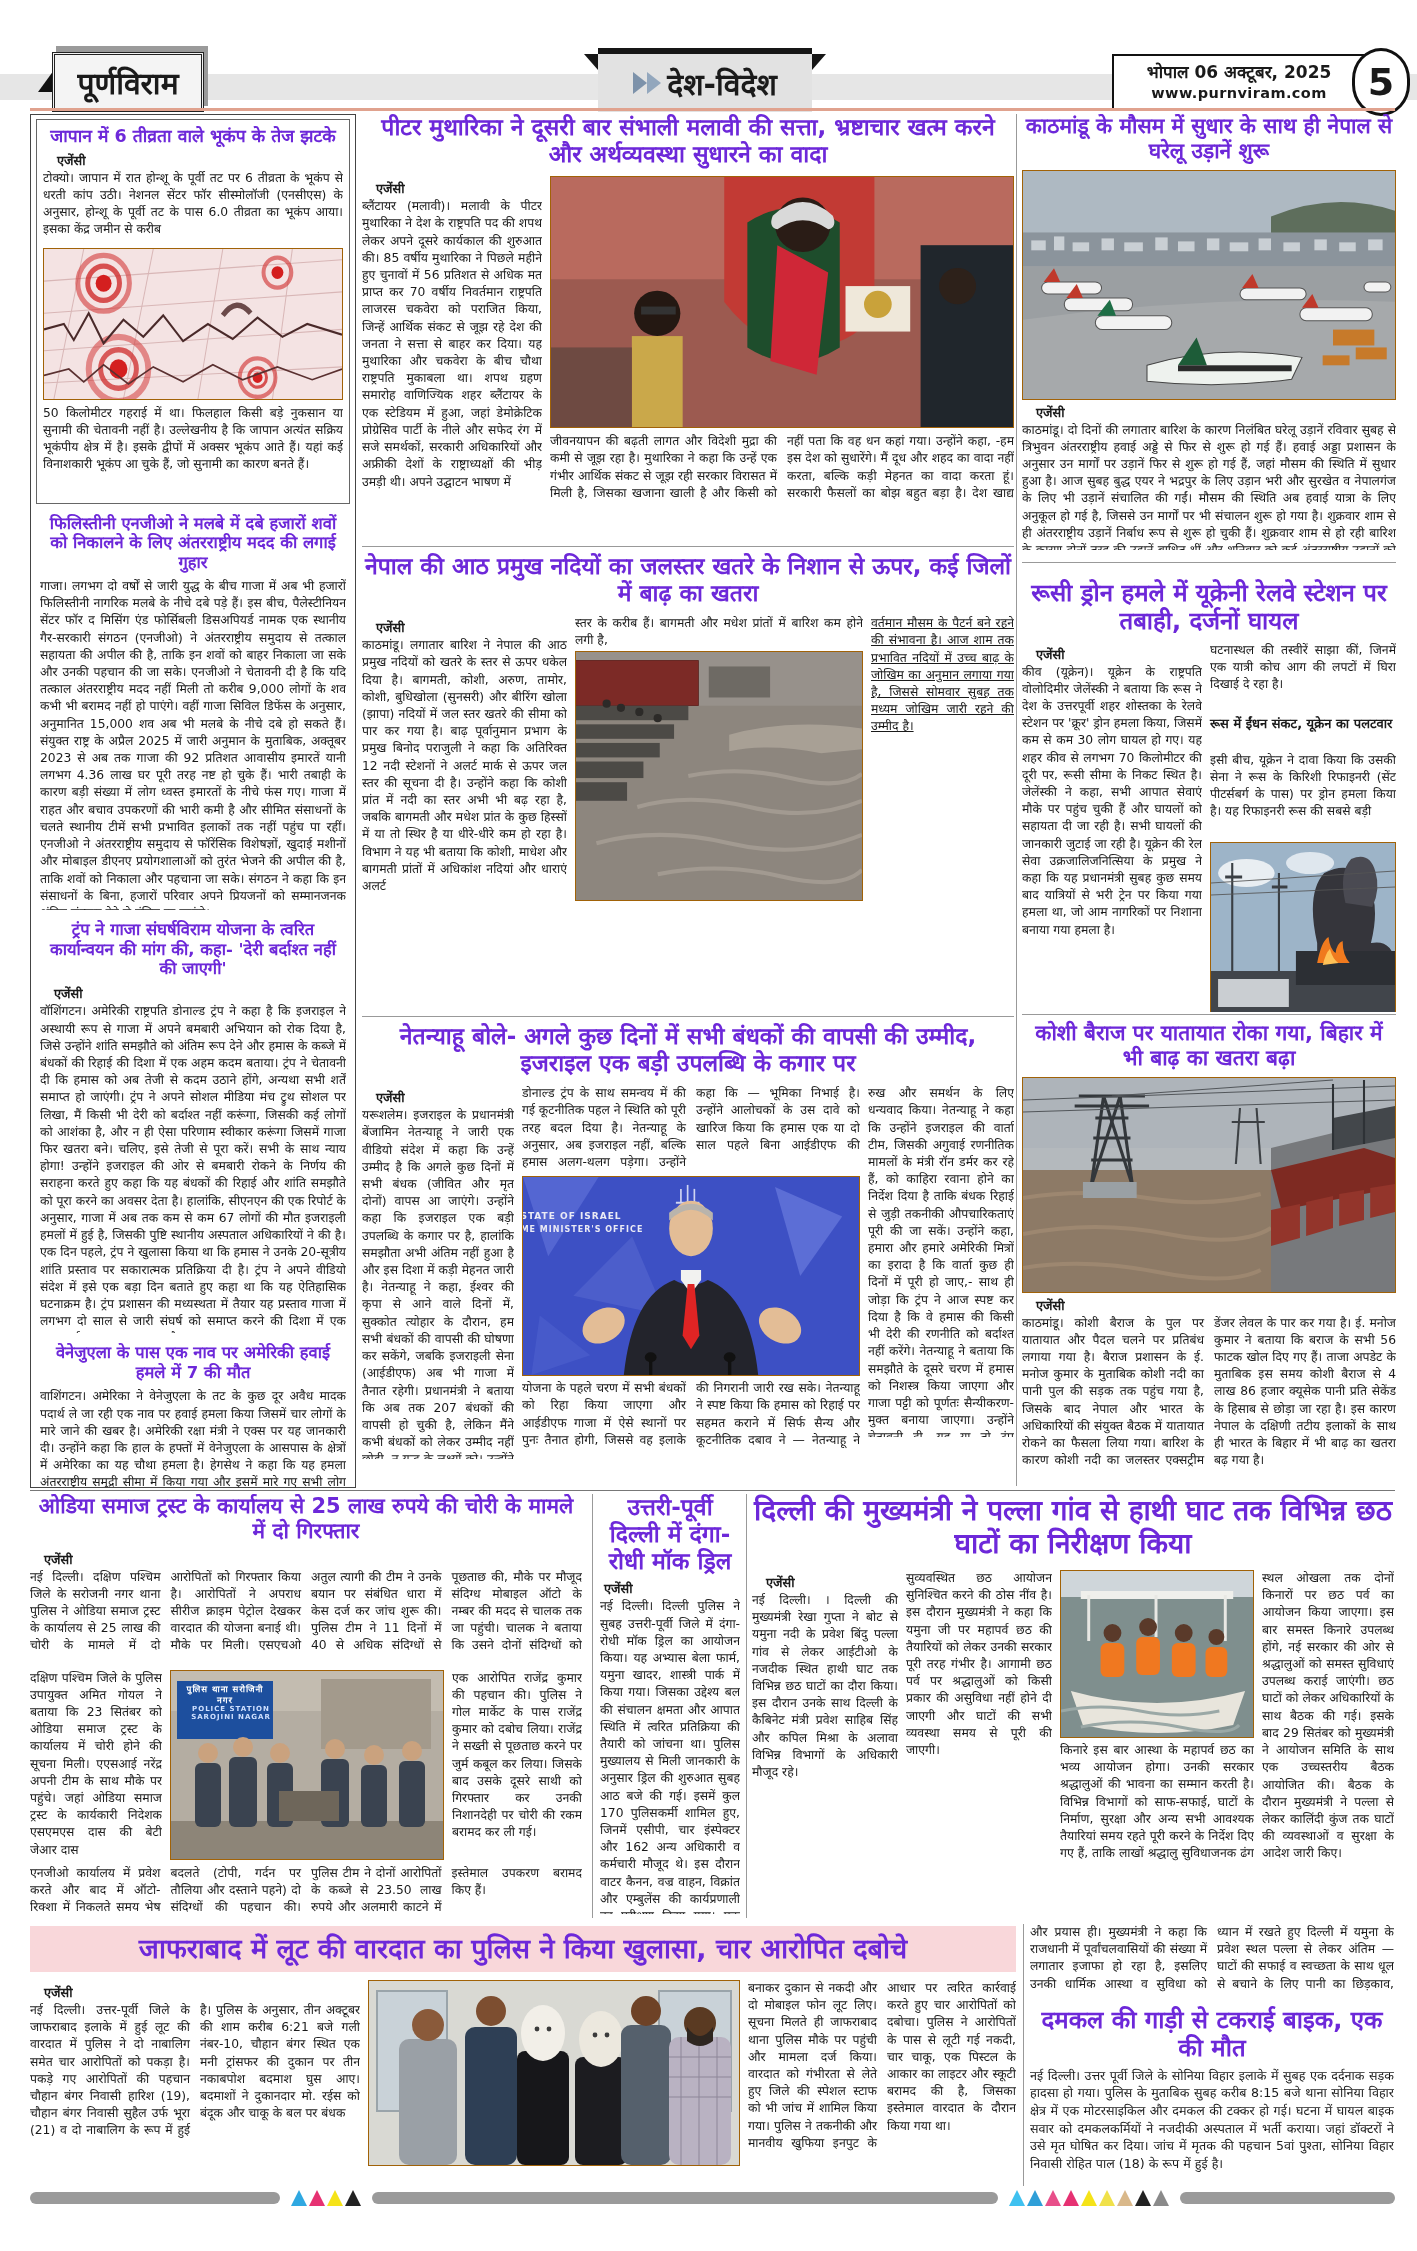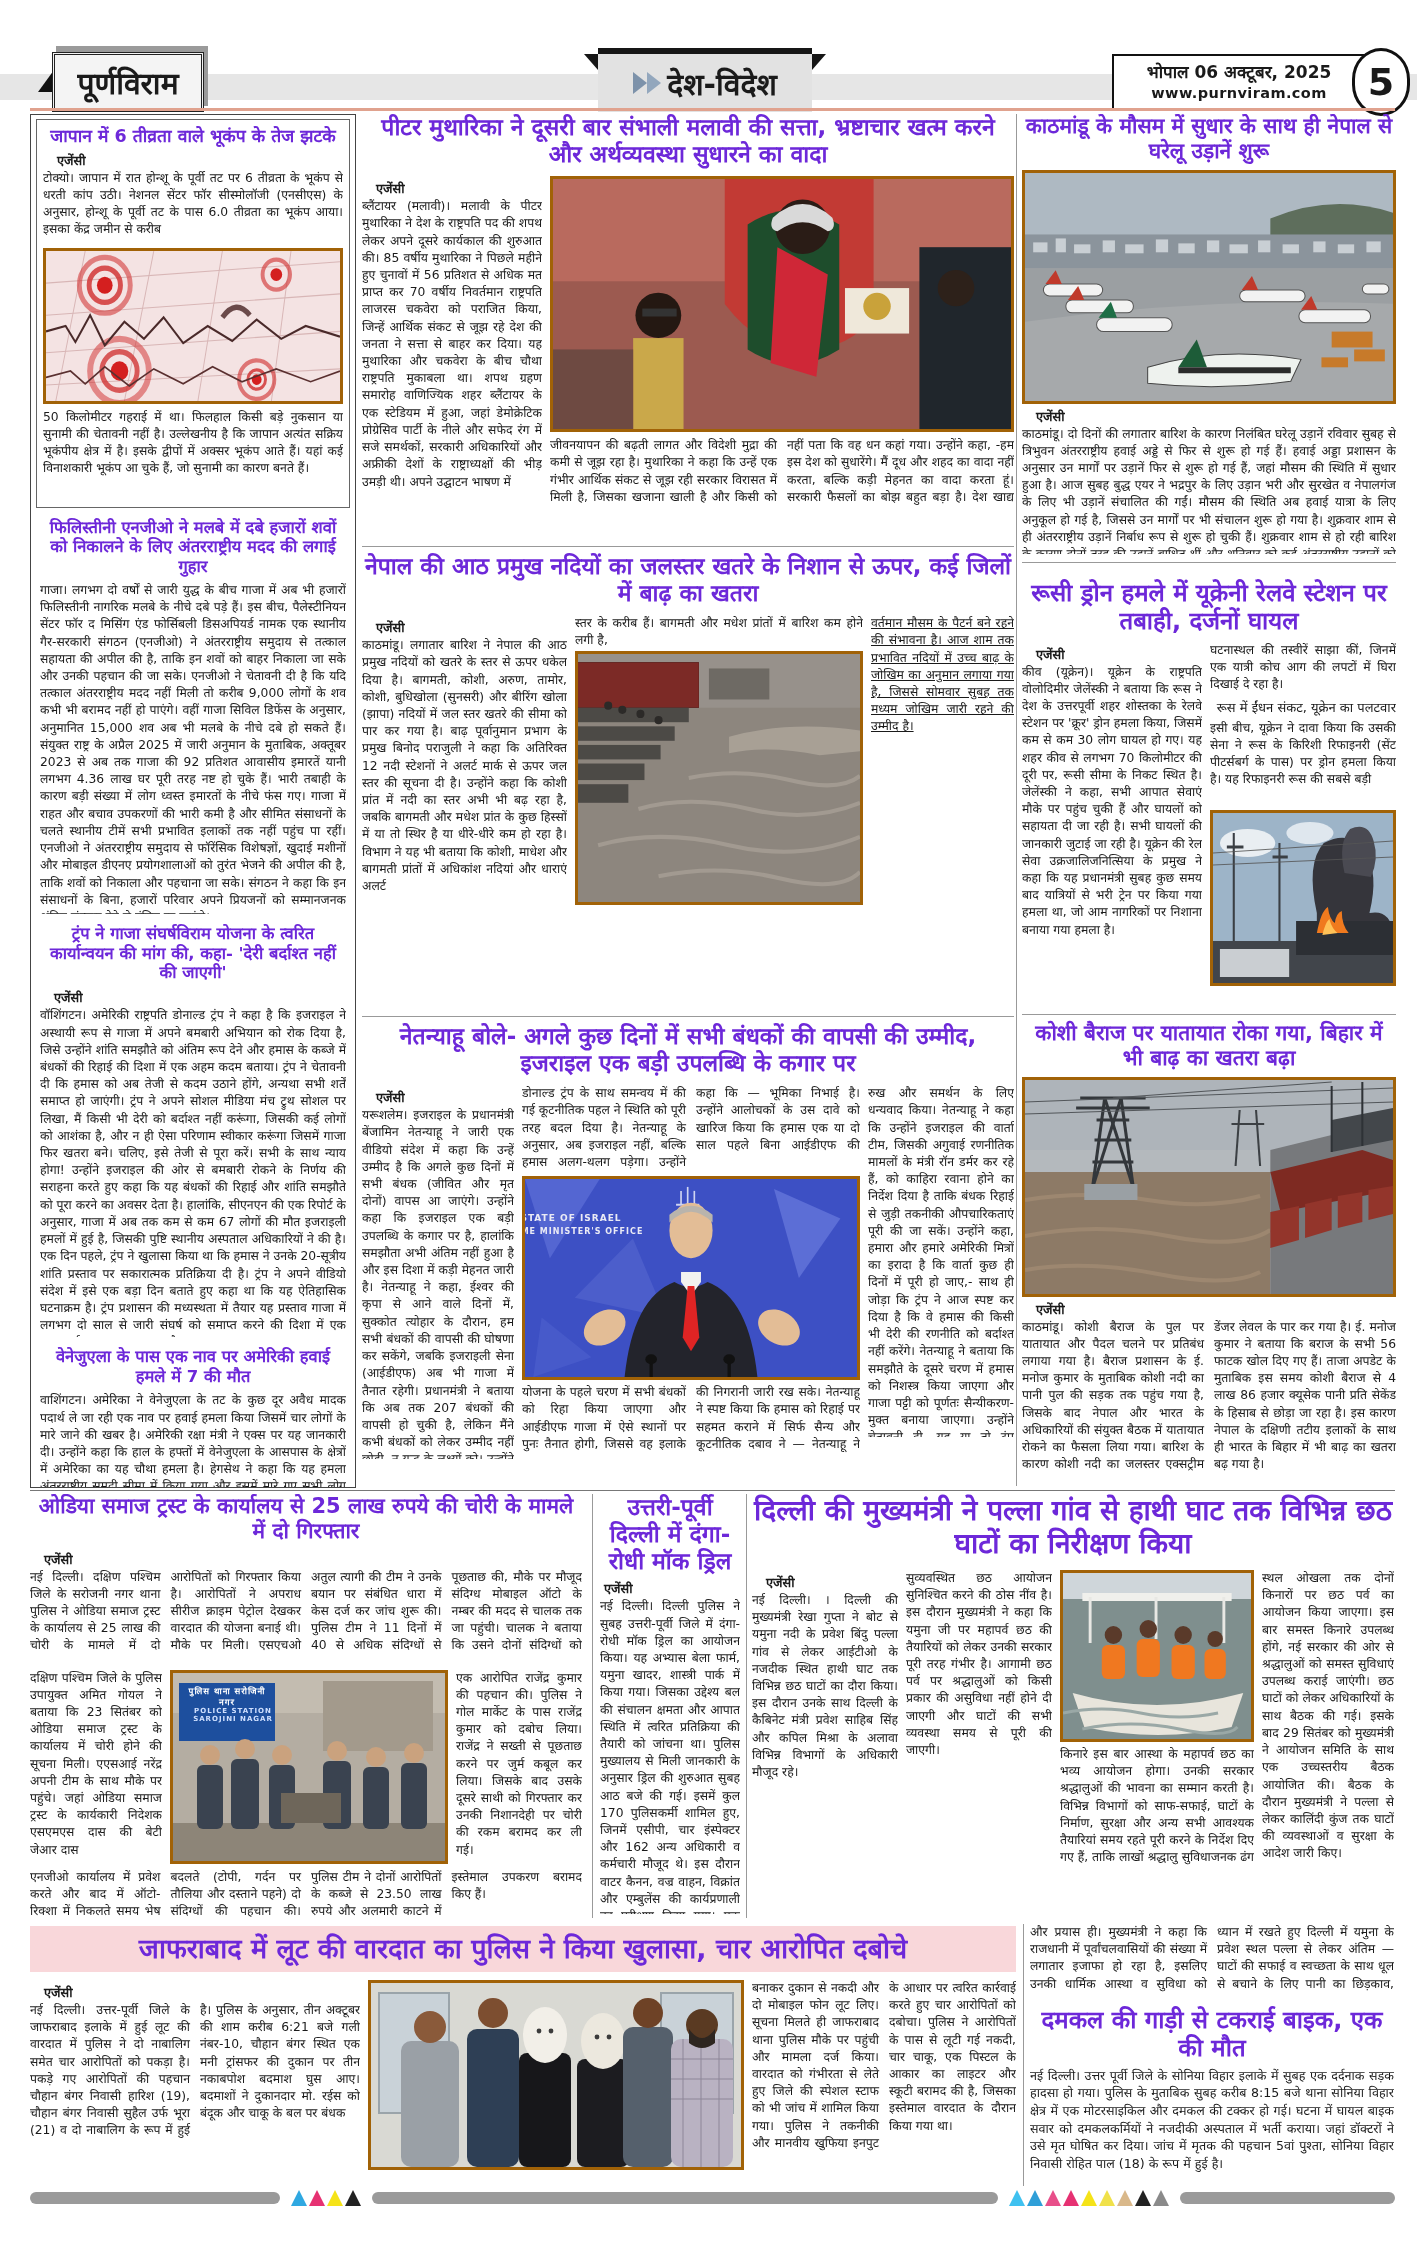--- a/index.html
+++ b/index.html
@@ -22,40 +22,40 @@
   .site-line{font-size:14.5px;letter-spacing:.4px;}
   .page-no{position:absolute;left:1352px;top:48px;width:52px;height:62px;border:3px solid #111;border-radius:50% / 46%;background:#fff;
     display:flex;align-items:center;justify-content:center;font-size:38px;font-weight:700;}
   .top-rule{position:absolute;left:30px;right:22px;top:108px;height:3px;background:#e0a28e;}
   
   .hl{font-weight:700;text-align:center;line-height:1.18;color:#6d28d9;}
   .agency{font-weight:700;font-size:12.8px;margin:3px 0 1px 14px;}
   .btxt{font-size:12.3px;line-height:1.4;text-align:justify;overflow:hidden;}
   .cols2{column-count:2;column-gap:10px;}
   .cols4{column-count:4;column-gap:10px;}
-  .photo{border:3px solid #a16207;background:#8b5cf6;position:relative;overflow:hidden;}
+  .photo{border:1px solid #a16207;background:#8b5cf6;position:relative;overflow:hidden;}
   .photo svg{display:block;width:100%;height:100%;}
   figure{margin:0;}
   .vrule{position:absolute;width:1px;background:#999;}
   .hrule{position:absolute;height:1px;background:#777;}
   
   .left-box{position:absolute;left:30px;top:114px;width:326px;height:1374px;border:1px solid #444;padding:6px 9px;box-sizing:border-box;overflow:hidden;}
   .jp-box{border:1px solid #666;margin:-2px -4px 8px;padding:4px 6px;}
   .hl-sm{font-size:17.5px;margin:2px 0 4px;}
   .hl-md{font-size:16.5px;margin:10px 0 6px;}
   .malawi{position:absolute;left:362px;top:114px;width:652px;height:428px;overflow:hidden;}
   .hl-c{font-size:23px;margin:0 0 8px;}
   .nepal{position:absolute;left:362px;top:546px;width:652px;height:466px;border-top:1px solid #999;padding-top:6px;box-sizing:border-box;overflow:hidden;}
   .netan{position:absolute;left:362px;top:1016px;width:652px;height:470px;border-top:1px solid #999;padding-top:6px;box-sizing:border-box;overflow:hidden;}
   .kath{position:absolute;left:1022px;top:114px;width:374px;height:446px;overflow:hidden;}
   .hl-r{font-size:21px;margin:0 0 6px;}
   .russia{position:absolute;left:1022px;top:562px;width:374px;height:450px;border-top:1px solid #999;padding-top:16px;box-sizing:border-box;overflow:hidden;}
   .hl-ru{font-size:24px;margin:0 0 6px;}
   .koshi{position:absolute;left:1022px;top:1014px;width:374px;height:472px;border-top:1px solid #999;padding-top:6px;box-sizing:border-box;overflow:hidden;}
-  .subhead{font-weight:400;font-size:13px;text-align:right;margin:4px 0;}
+  .subhead{font-weight:700;font-size:13px;text-align:left;margin:20px 0;}
   .row{display:flex;gap:8px;}
   
   .odia{position:absolute;left:30px;top:1494px;width:552px;height:426px;overflow:hidden;}
   .hl-b{font-size:21px;margin:0 0 6px;}
   .drill{position:absolute;left:600px;top:1494px;width:140px;height:426px;overflow:hidden;}
   .hl-dr{font-size:23px;margin:0 0 4px;}
   .cmart{position:absolute;left:752px;top:1494px;width:642px;height:426px;overflow:hidden;}
   .hl-cm{font-size:28px;margin:0 0 10px;}
   .pinkband{position:absolute;left:30px;top:1926px;width:986px;height:46px;background:#f9d7da;display:flex;align-items:center;justify-content:center;}
   .pinkband .hl{font-size:27px;}

